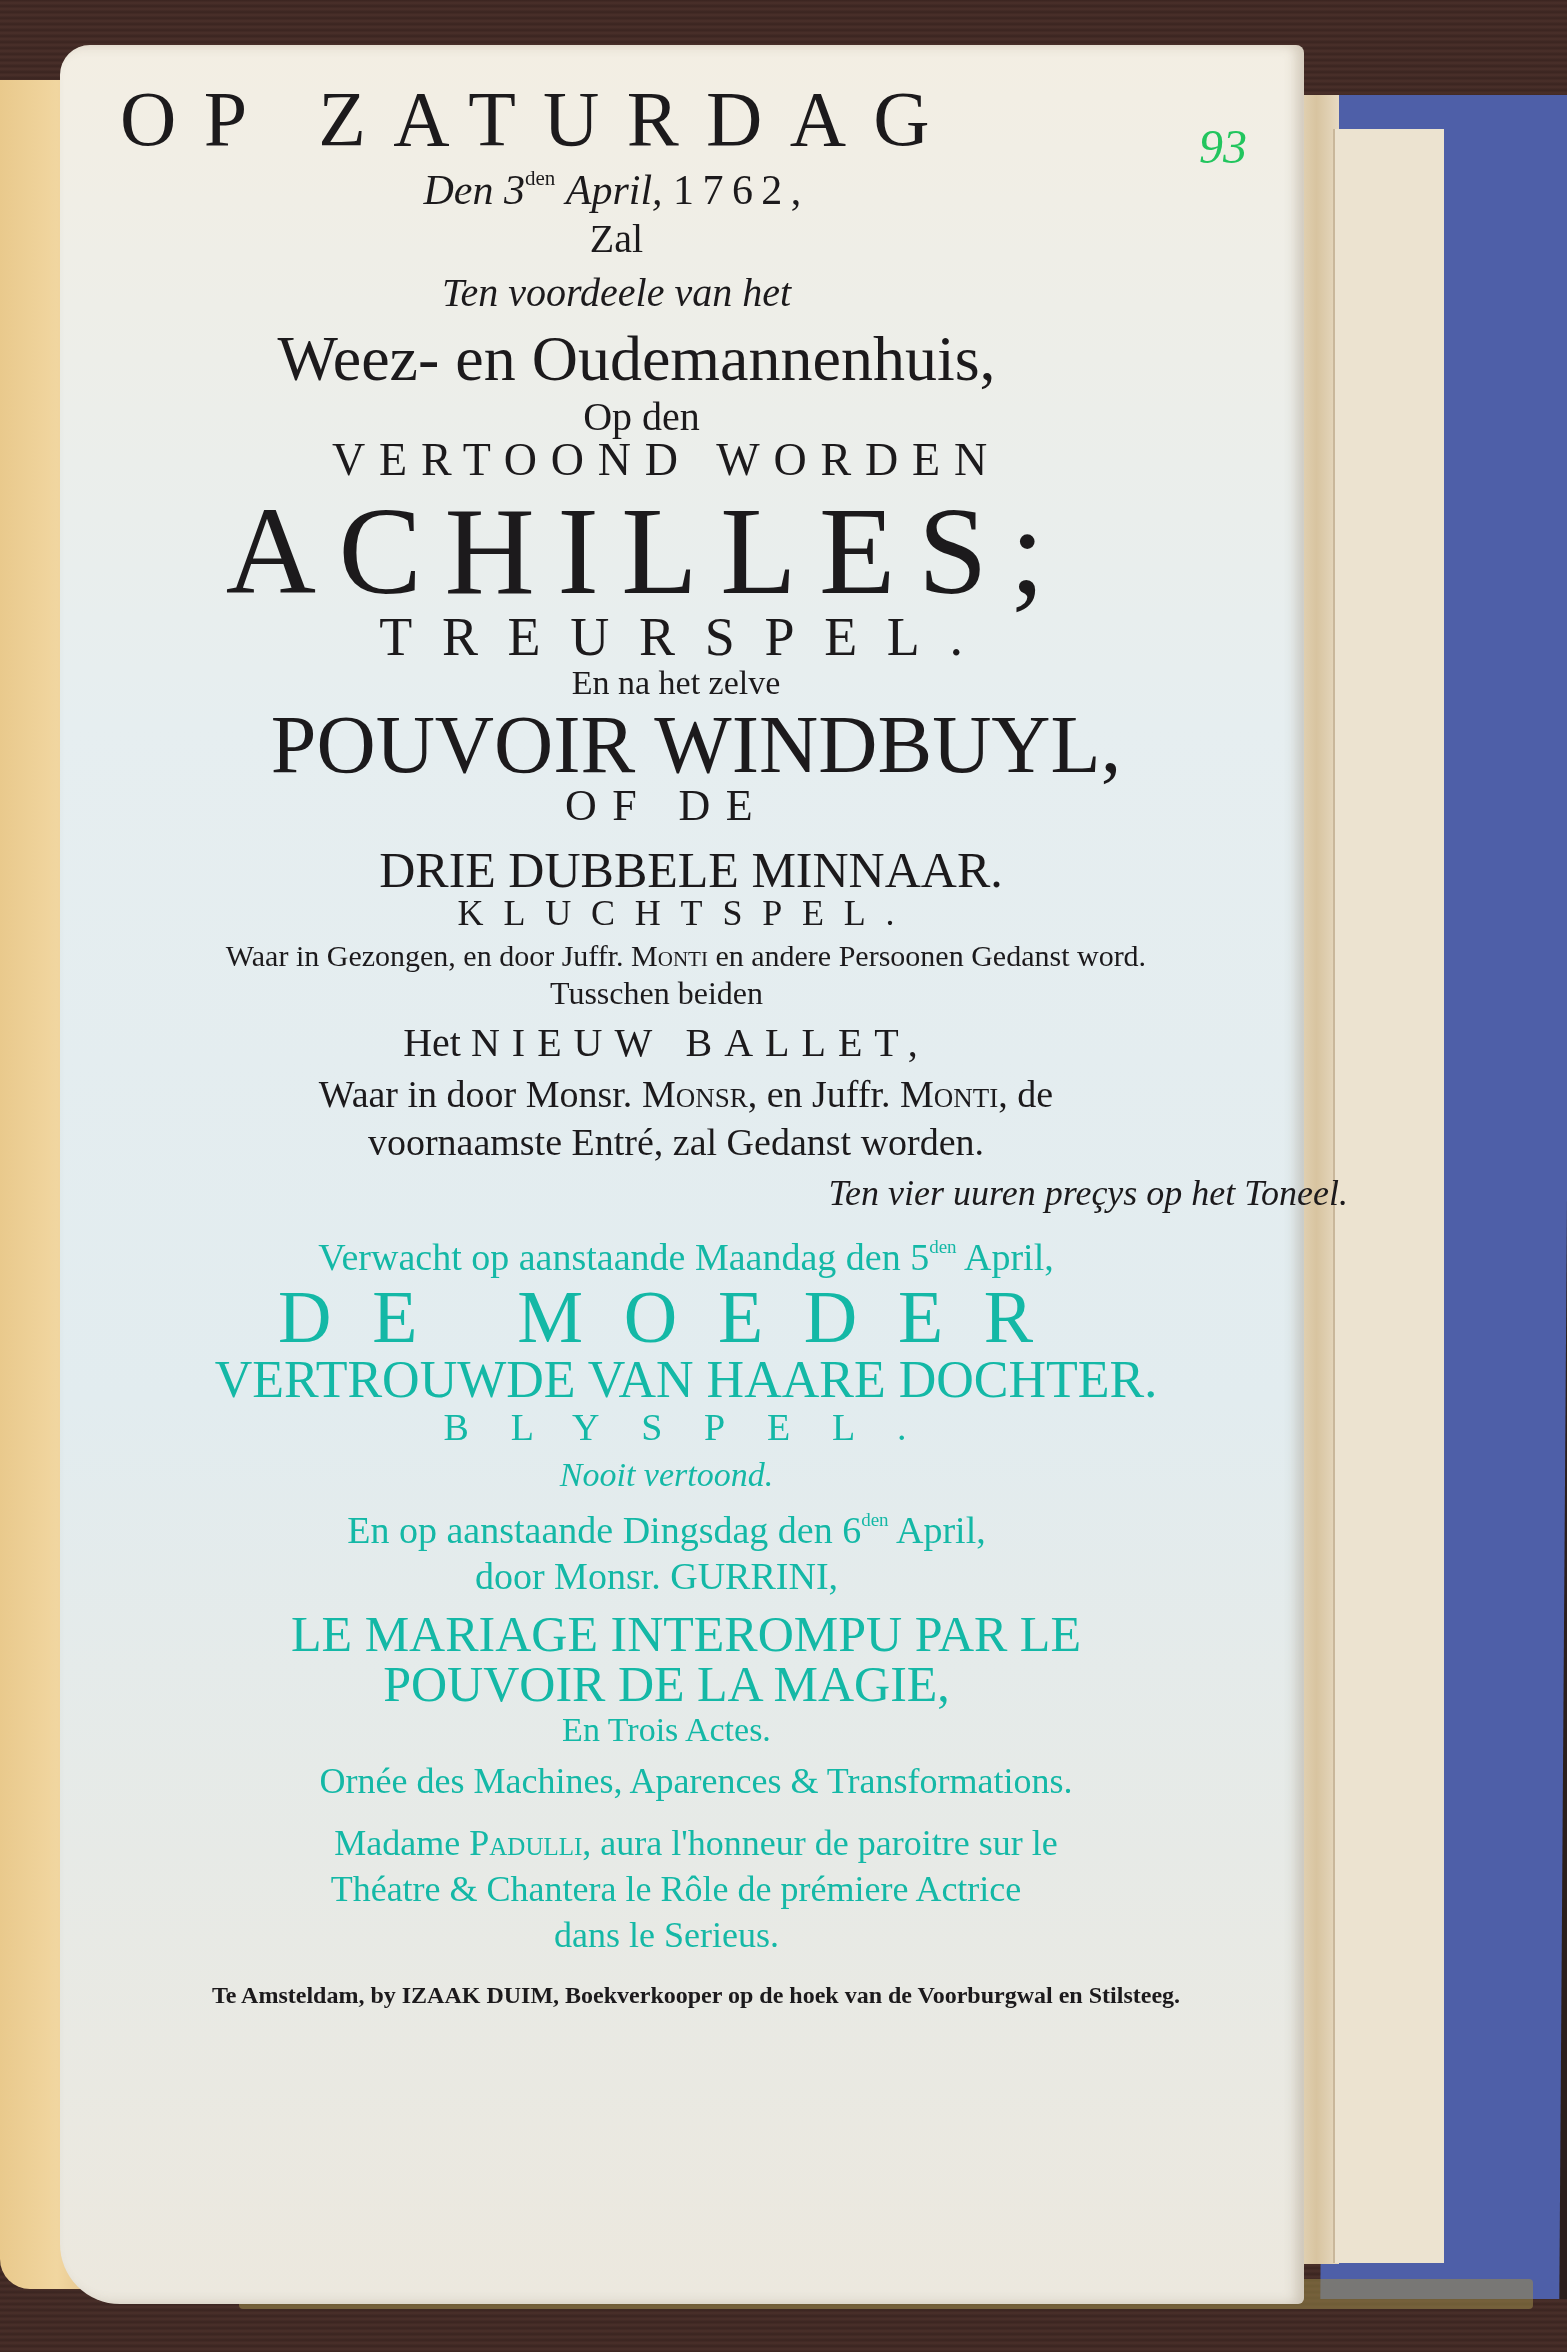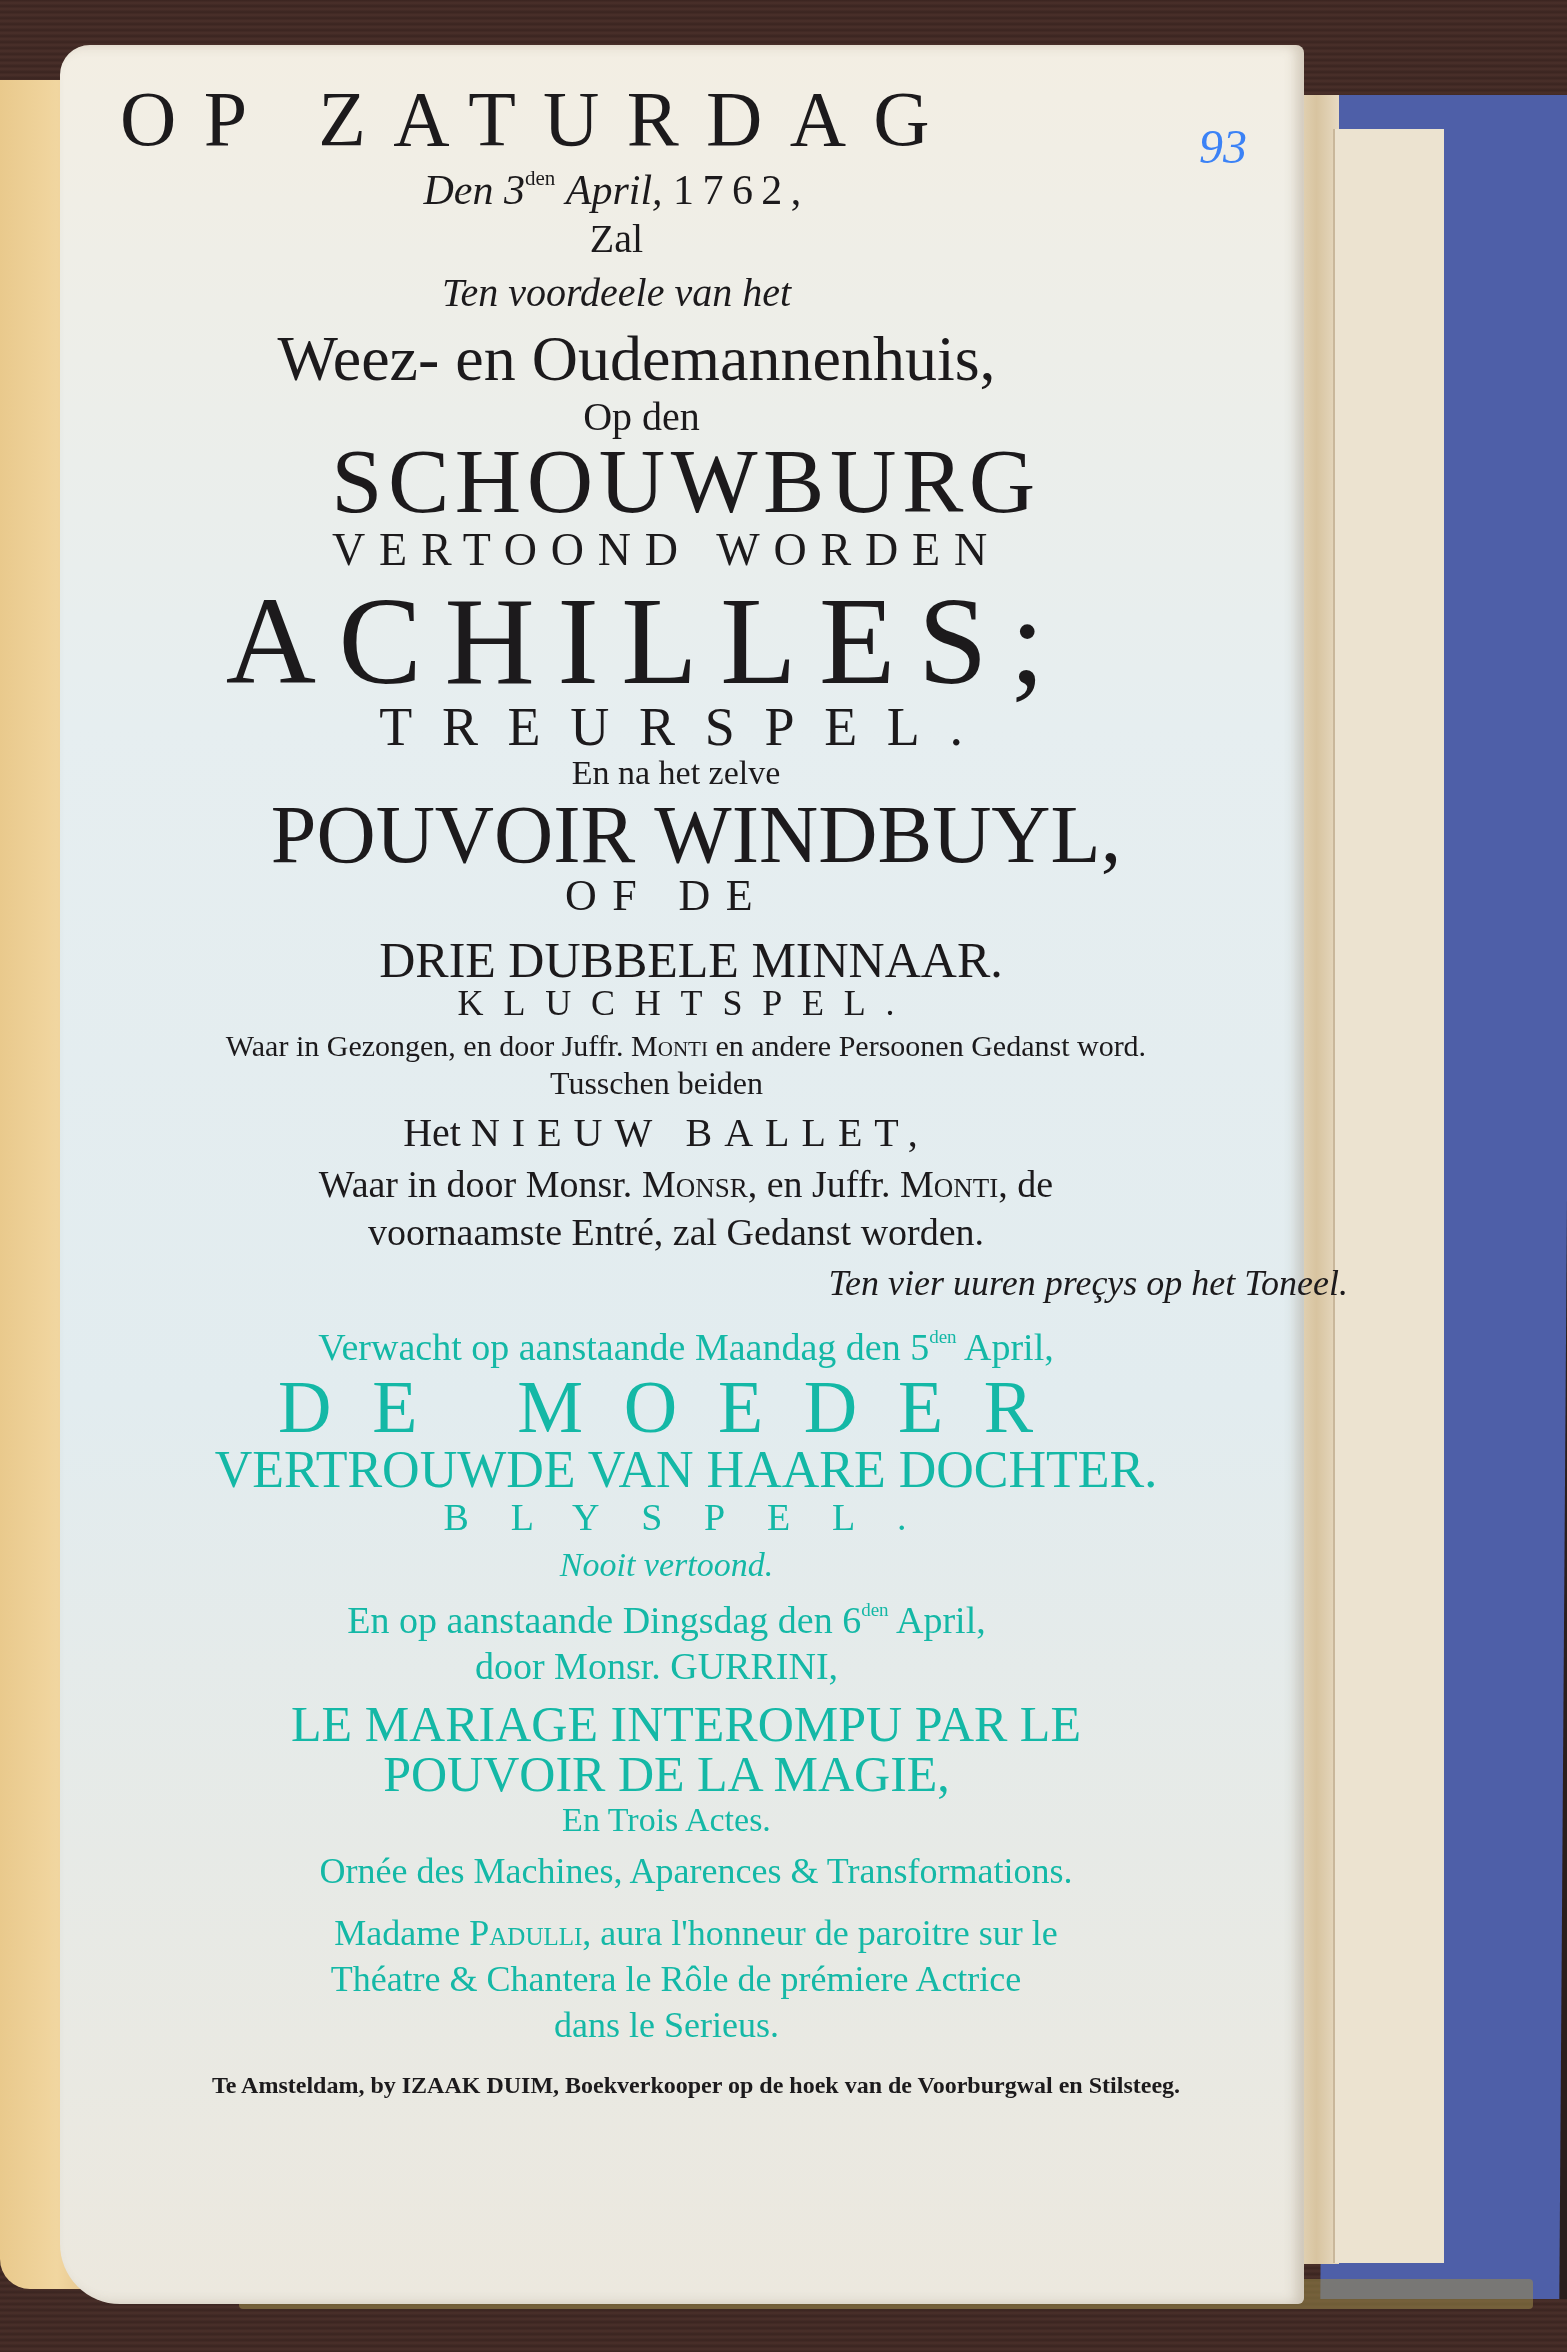--- a/index.html
+++ b/index.html
@@ -19,21 +19,21 @@
     background:#9a8a4a;opacity:.55;border-radius:4px;}
   .page{position:absolute;left:60px;top:45px;width:1244px;height:2259px;
     background:linear-gradient(180deg,#f3eee3 0%,#e6eef0 30%,#e2ecef 60%,#ece8de 100%);
     border-radius:30px 8px 6px 60px;box-shadow:inset -8px 0 12px rgba(120,100,70,.25);}
   .content{position:absolute;left:60px;top:60px;width:1312px;text-align:center;color:#1c1a1c;}
   .line{display:block;white-space:nowrap;line-height:1;}
   .red{color:#14b8a6;}
   .ital{font-style:italic;}
   .spaced{letter-spacing:.35em;}
   sup{font-size:.5em;vertical-align:.9em;}
-  .pagenum{position:absolute;left:1199px;top:119px;font-size:48px;font-style:italic;color:#3b82f6;}
+  .pagenum{position:absolute;left:1199px;top:119px;font-size:48px;font-style:italic;color:#22c55e;}
   .sc{font-variant:small-caps;}
 </style>
 </head>
 <body>
 
 <div class="table-top"></div>
 <div class="left-page"></div>
 <div class="blue-cover"></div>
 <div class="back-leaf2"></div>
 <div class="back-leaf"></div>
@@ -42,21 +42,20 @@
 <div class="page"></div>
 <div class="pagenum">93</div>
 
 <div class="content">
   <span class="line spaced" style="font-size:78px;margin-top:20px;text-align:left;padding-left:60px;">OP ZATURDAG</span>
   <span class="line" style="font-size:42px;margin-top:10px;margin-left:-199px;"><span class="ital">Den 3</span><sup>den</sup> <span class="ital">April,</span> <span style="letter-spacing:.2em">1762,</span></span>
   <span class="line" style="font-size:40px;margin-top:8px;margin-left:-199px;">Zal</span>
   <span class="line ital" style="font-size:40px;margin-top:14px;margin-left:-199px;">Ten voordeele van het</span>
   <span class="line" style="font-size:64px;margin-top:14px;margin-left:-159px;">Weez- en Oudemannenhuis,</span>
   <span class="line" style="font-size:40px;margin-top:6px;margin-left:-149px;">Op den</span>
-  <span class="line" style="font-size:92px;margin-top:-2px;letter-spacing:.06em;margin-left:-60px;">SCHOUWBURG</span>
   <span class="line spaced" style="font-size:46px;margin-top:0;letter-spacing:.3em;margin-left:-99px;">VERTOOND WORDEN</span>
   <span class="line" style="font-size:125px;margin-top:6px;letter-spacing:.18em;margin-left:-139px;">ACHILLES;</span>
   <span class="line spaced" style="font-size:54px;margin-top:-4px;letter-spacing:.55em;margin-left:-60px;">TREURSPEL.</span>
   <span class="line" style="font-size:34px;margin-top:2px;margin-left:-80px;">En na het zelve</span>
   <span class="line" style="font-size:82px;margin-top:4px;margin-left:-40px;">POUVOIR WINDBUYL,</span>
   <span class="line spaced" style="font-size:44px;margin-top:-2px;margin-left:-99px;">OF DE</span>
   <span class="line" style="font-size:50px;margin-top:17px;margin-left:-50px;">DRIE DUBBELE MINNAAR.</span>
   <span class="line" style="font-size:36px;margin-top:0;letter-spacing:.55em;margin-left:-60px;">KLUCHTSPEL.</span>
   <span class="line" style="font-size:30px;margin-top:10px;margin-left:-60px;"><span>Waar in Gezongen, en door Juffr. </span><span class="sc">Monti</span><span> en andere Persoonen Gedanst word.</span></span>
   <span class="line" style="font-size:32px;margin-top:6px;margin-left:-119px;">Tusschen beiden</span>

